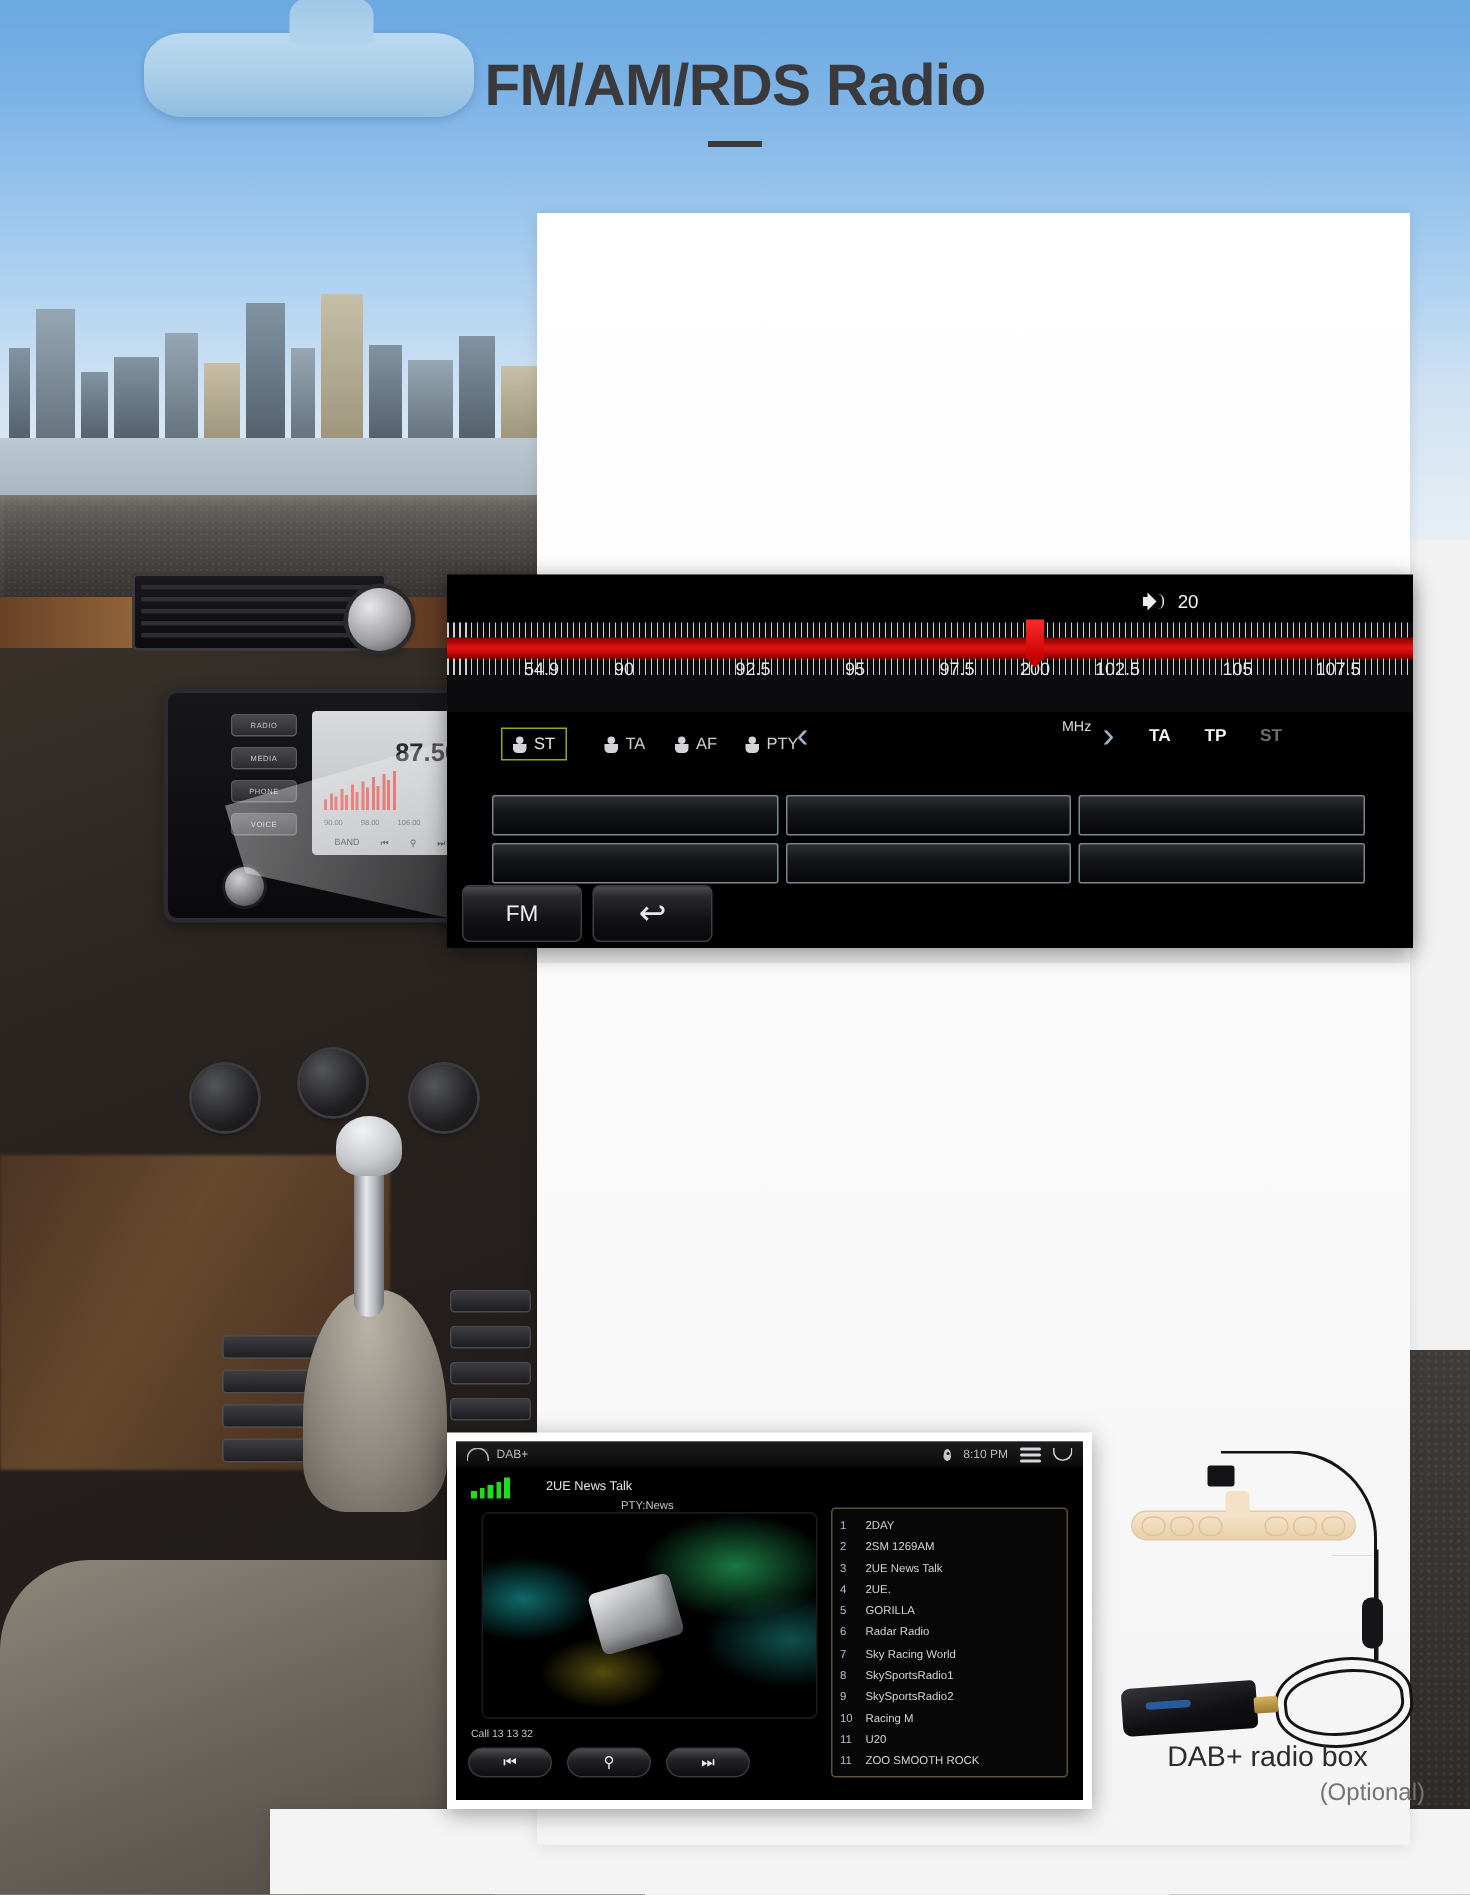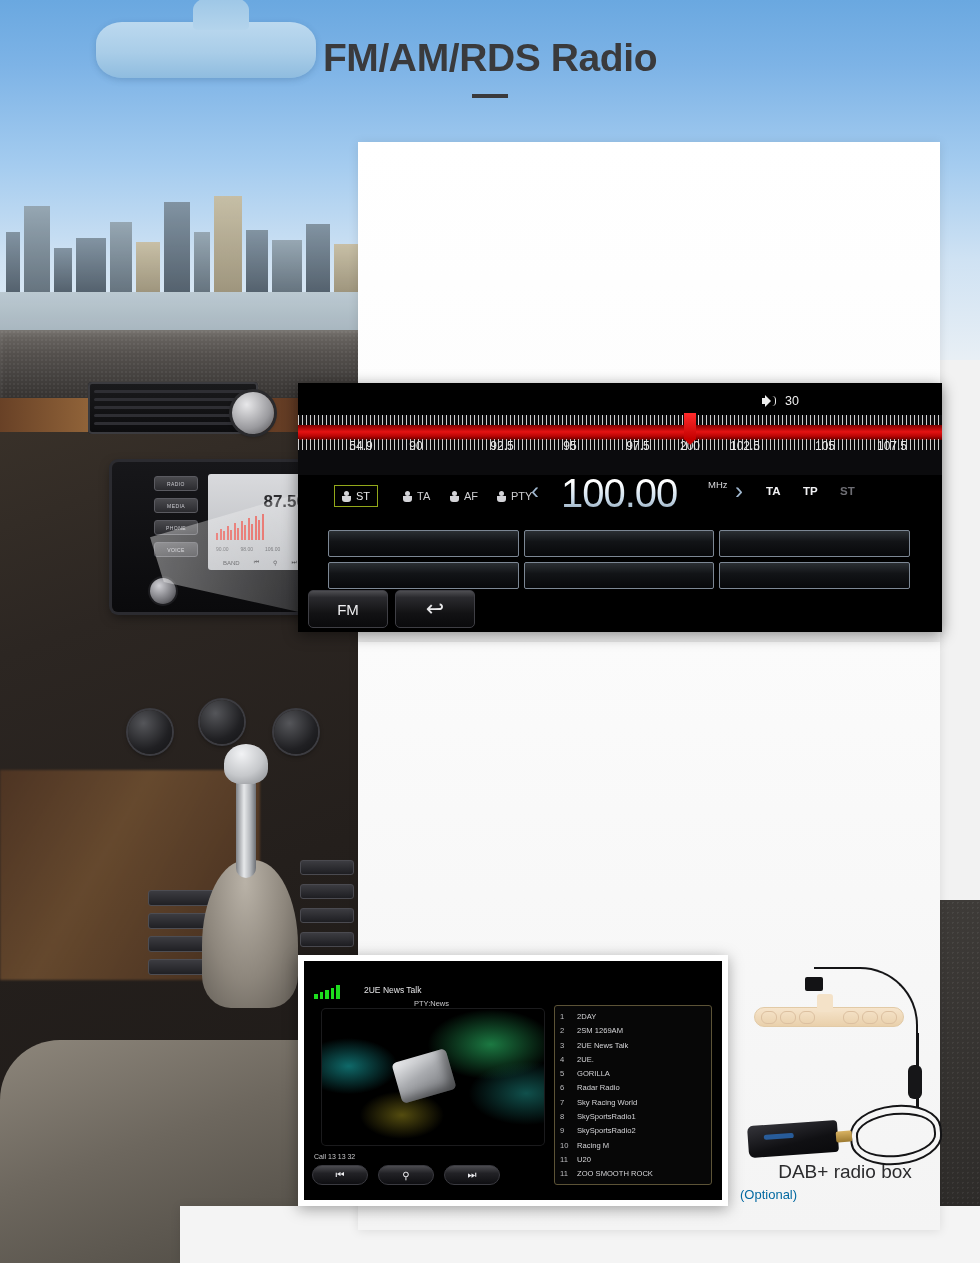--- a/index.html
+++ b/index.html
@@ -358,22 +358,22 @@
     border-radius:6px 4px 4px 6px; transform:rotate(-4deg);
   }
   #dongle:after { content:""; position:absolute; left:16px; top:10px; width:30px; height:5px; background:#2b6bb8; border-radius:3px; opacity:.8; }
   #gold { position:absolute; left:96px; top:176px; width:16px; height:11px; background:linear-gradient(180deg,#d8b262,#9d7a30); border-radius:2px; transform:rotate(-4deg); }
   #coil { position:absolute; left:110px; top:150px; width:92px; height:60px;
           border:2.5px solid #141416; border-radius:50%/44%; transform:rotate(-6deg); }
   #coil2 { position:absolute; left:116px; top:158px; width:80px; height:44px;
           border:2.5px solid #141416; border-radius:50%/44%; transform:rotate(-6deg); }
   #boxcap { position:absolute; left:0; top:206px; width:210px; text-align:center;
             color:#2b2b2d; font-size:19px; }
-  #boxcap2 { position:absolute; left:0; top:232px; width:210px; text-align:left;
-            color:#0369a1; font-size:13px; }
+  #boxcap2 { position:absolute; left:0; top:232px; width:210px; text-align:right;
+            color:#737373; font-size:16px; }
 </style>
 </head>
 <body>
 
 <div id="bg">
   <div class="sky"></div>
   <div class="mirror"></div>
 
   <div class="skyline">
     <div class="bld" style="left:6px;  width:14px; height:60px;"></div>
@@ -481,21 +481,21 @@
 <div class="sec-p" id="fm-body">It integrated with High-Sensitive radio IC with good reception, supports worldwide analog radio channels reception, RDS standard included for some European countries where with RDS radio signal.</div>
 
 <div id="fm-ui">
 
   <div class="vol">
     <span class="spk">
         <i></i>
         <b></b>
         <u></u>
       </span>
-    <span>30</span>
+    <span>20</span>
   </div>
 
   <div id="dial-wrap">
     <div class="ticks top"></div>
     <div class="redbar"></div>
     <div class="ticks bot"></div>
     <div class="needle">
         <s></s>
         <b></b>
       </div>
@@ -539,21 +539,20 @@
       <span class="rdsdot">
           <i></i>
           <b></b>
         </span>
       <span>PTY</span>
     </div>
   </div>
 
   <div id="freq-block">
     <div class="arw" id="arw-prev">‹</div>
-    <div id="freq-val">100.00</div>
     <div id="freq-unit">MHz</div>
     <div class="arw" id="arw-next">›</div>
     <div class="ind" id="ind-ta">TA</div>
     <div class="ind" id="ind-tp">TP</div>
     <div class="ind" id="ind-st">ST</div>
   </div>
 
   <div id="presets">
     <div class="pre-row">
       <div class="preset"></div>
@@ -575,20 +574,34 @@
 
 <div class="card" id="card-dab"></div>
 <div class="sec-h1" id="dab-h">DAB+ Radio</div>
 <div class="sec-p orange" id="dab-opt">(Optional function, require to buy external DAB+ radio box from us to use)</div>
 <div class="sec-p" id="dab-body">Compare to the normal analog radio, DAB+ achieves high quality sound effects and noise-free signal transmission, which increase the radio station reception around most of European countries where with DAB+ signal.</div>
 <div class="card" id="card-bottom"></div>
 
 <div id="dab-ui">
   <div id="dab-inner">
 
+    <div id="dab-top">
+      <span class="arcicon"></span>
+      <span>DAB+</span>
+      <span id="dab-right">
+        <span class="pin"></span>
+        <span>8:10 PM</span>
+        <span class="ham">
+            <i></i>
+            <i></i>
+            <i></i>
+          </span>
+        <span class="backarc"></span>
+      </span>
+    </div>
 
     <div id="sig">
       <s style="height:5px"></s>
         <s style="height:7px"></s>
         <s style="height:9px"></s>
       <s style="height:11px"></s>
         <s style="height:14px"></s>
     </div>
     <div id="dab-station">2UE News Talk</div>
     <div id="dab-pty">PTY:News</div>

